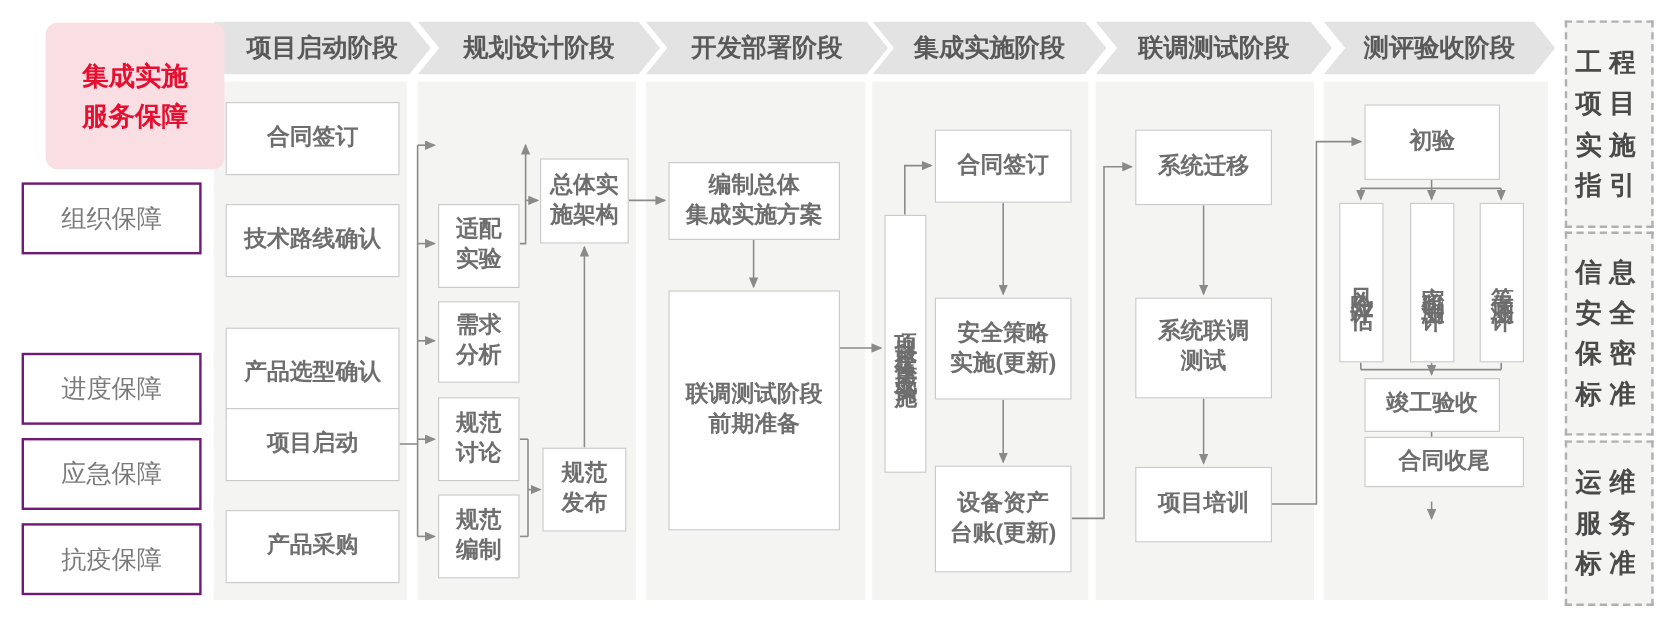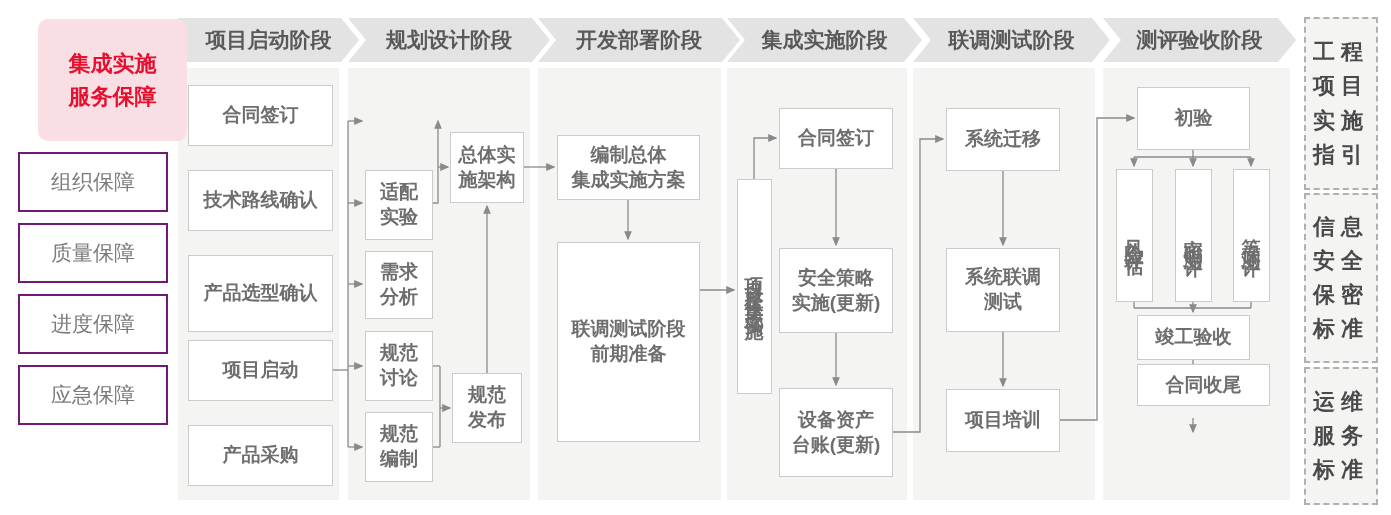--- a/index.html
+++ b/index.html
@@ -37,23 +37,23 @@
   svg.flow polyline.a{marker-end:url(#arr);}
 </style>
 </head>
 <body>
 
 <div id="stage">
 
   <div class="pink-title">集成实施
 服务保障</div>
   <div class="guard" style="top:152px">组织保障</div>
-  <div class="guard" style="top:223px">质量保障</div>
   <div class="guard" style="top:294px">进度保障</div>
   <div class="guard" style="top:365px">应急保障</div>
+  <div class="guard" style="top:436px">抗疫保障</div>
 
   <div class="colbg" style="left:178px;width:161px"></div>
   <div class="colbg" style="left:348px;width:182px"></div>
   <div class="colbg" style="left:538px;width:183px"></div>
   <div class="colbg" style="left:727px;width:180px"></div>
   <div class="colbg" style="left:913px;width:182px"></div>
   <div class="colbg" style="left:1103px;width:187px"></div>
 
   <div class="banner first" style="left:178px;width:181px">项目启动阶段</div>
   <div class="banner" style="left:348px;width:202px">规划设计阶段</div>
@@ -100,21 +100,21 @@
     <polyline points="1134,302 1134,308"></polyline>
     <polyline points="1251,302 1251,308"></polyline>
     <polyline points="1134,308 1251,308"></polyline>
     <polyline class="a" points="1193,302 1193,312"></polyline>
     <polyline class="a" points="1193,360 1193,373"></polyline>
     <polyline class="a" points="1193,418 1193,432"></polyline>
   </svg>
 
   <div class="node" style="left:188px;top:85px;width:145px;height:61px">合同签订</div>
   <div class="node" style="left:188px;top:170px;width:145px;height:61px">技术路线确认</div>
-  <div class="node" style="left:188px;top:255px;width:145px;height:77px">产品选型确认</div>
+  <div class="node" style="left:188px;top:273px;width:145px;height:77px">产品选型确认</div>
   <div class="node" style="left:188px;top:340px;width:145px;height:61px">项目启动</div>
   <div class="node" style="left:188px;top:425px;width:145px;height:61px">产品采购</div>
 
   <div class="node" style="left:365px;top:170px;width:68px;height:70px">适配
 实验</div>
   <div class="node" style="left:365px;top:251px;width:68px;height:68px">需求
 分析</div>
   <div class="node" style="left:365px;top:331px;width:68px;height:70px">规范
 讨论</div>
   <div class="node" style="left:365px;top:412px;width:68px;height:70px">规范

